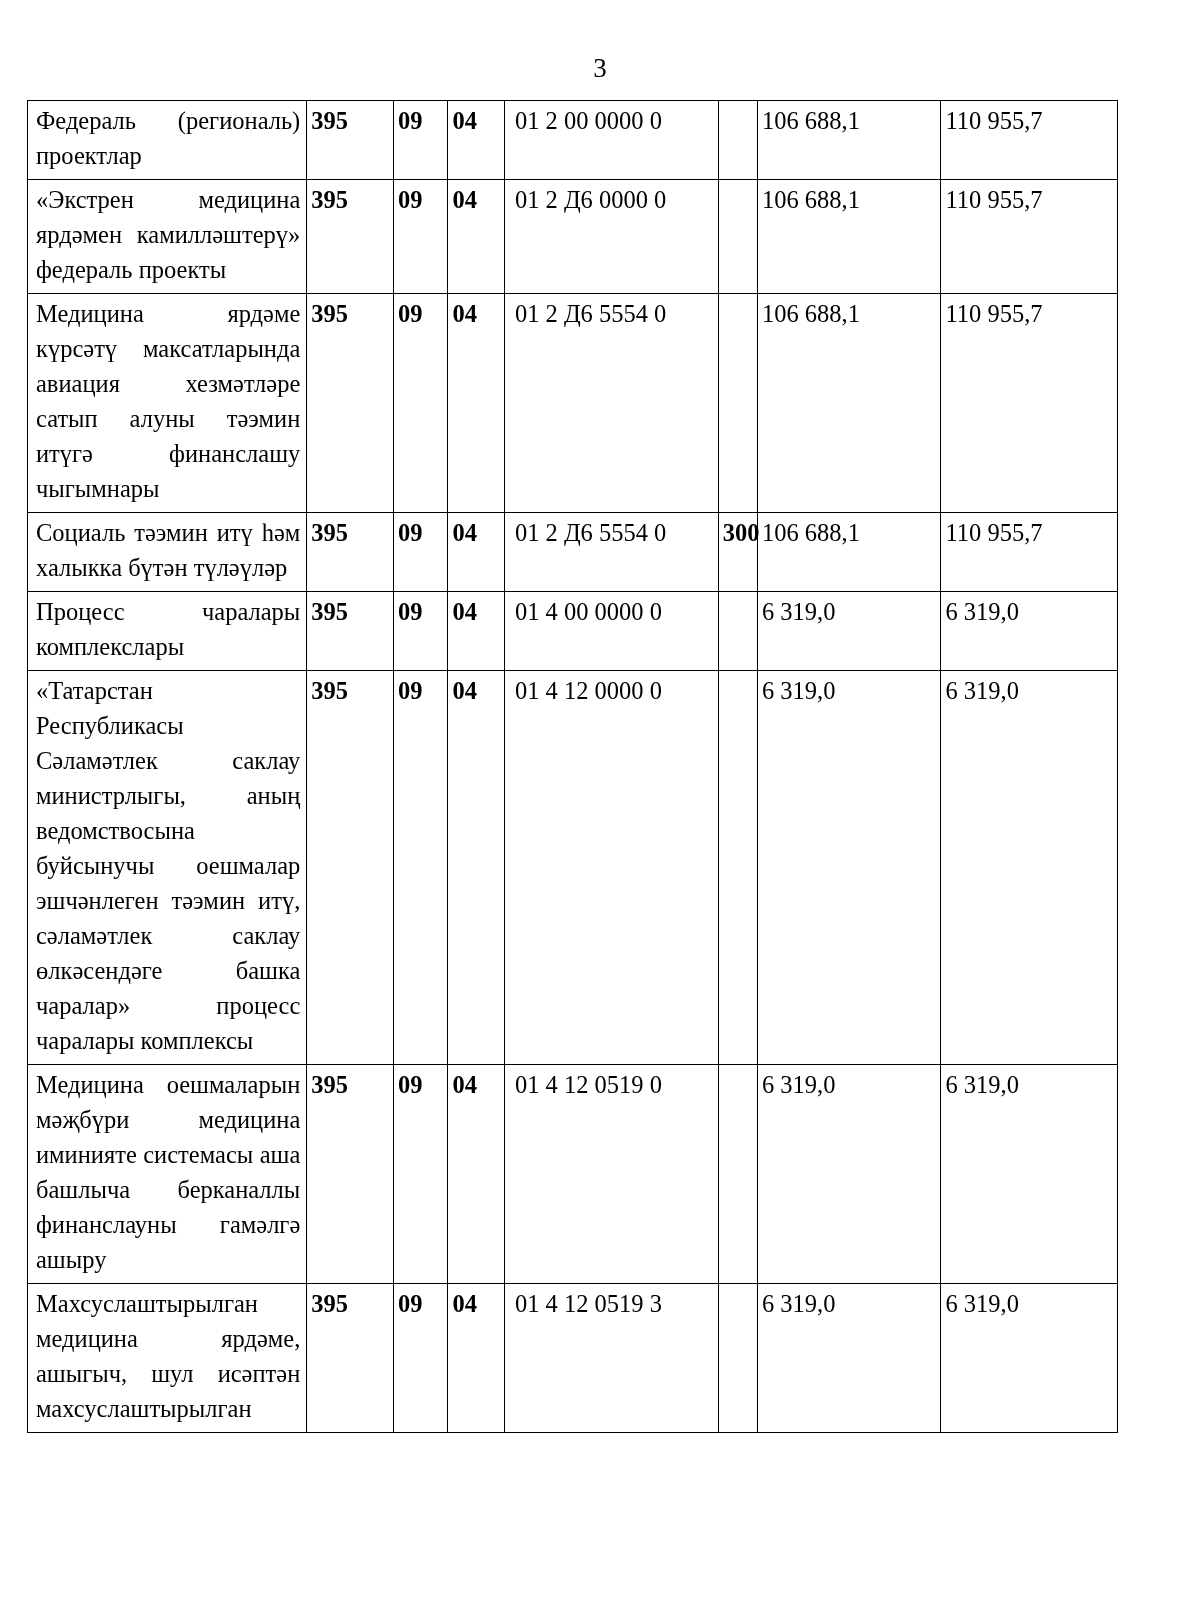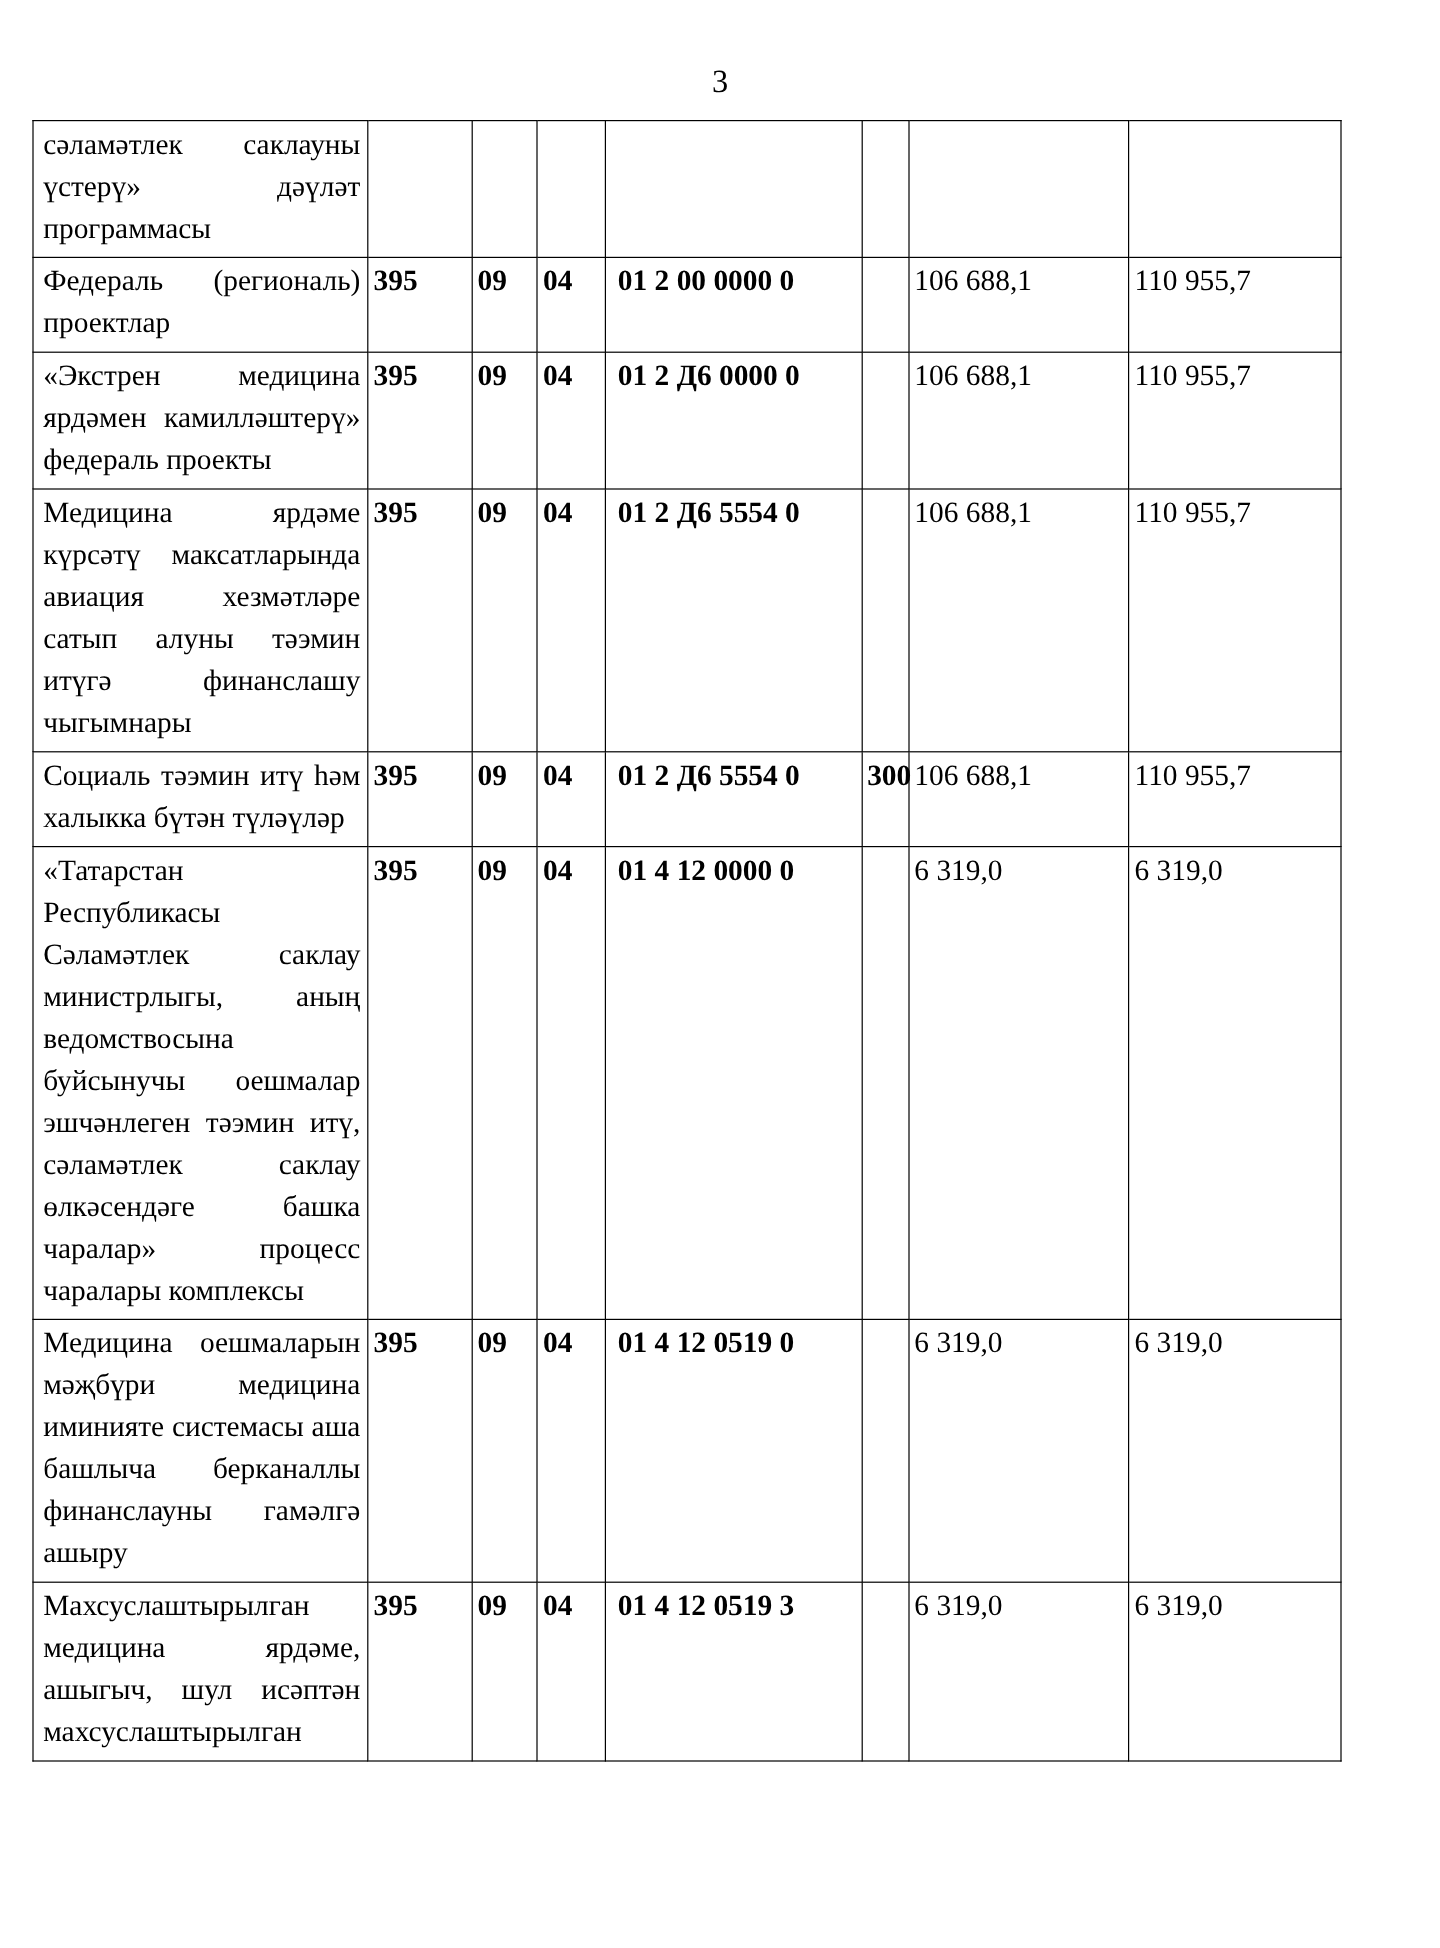--- a/index.html
+++ b/index.html
@@ -43,21 +43,21 @@
     padding: 0;
     vertical-align: top;
     font-size: 24.5px;
     line-height: 35px;
   }
   
   .c-name   { width: 277px; }
   .c-gl     { width: 86px; }
   .c-rz     { width: 54px; }
   .c-pr     { width: 56px; margin-top: 13px; }
-  .c-code   { width: 212px; font-weight: bold; }
+  .c-code   { width: 212px; }
   .c-vr     { width: 39px; }
   .c-sum1   { width: 182px; }
   .c-sum2   { width: 175px; }
 
   .cell-text {
     padding: 2px 6px 6px 8px;
     text-align: justify;
     text-align-last: justify;
     word-spacing: 0;
     hyphens: none;
@@ -92,46 +92,20 @@
         <col class="c-gl">
         <col class="c-rz">
         <col class="c-pr">
       <col class="c-code">
         <col class="c-vr">
         <col class="c-sum1">
         <col class="c-sum2">
     </colgroup>
     <tbody>
 
-      <tr>
-        <td class="c-name">
-            <div class="cell-text last-left">сәламәтлек саклауны үстерү» дәүләт программасы</div>
-          </td>
-        <td class="c-gl">
-            <div class="cell-num"></div>
-          </td>
-        <td class="c-rz">
-            <div class="cell-num"></div>
-          </td>
-        <td class="c-pr">
-            <div class="cell-num"></div>
-          </td>
-        <td class="c-code">
-            <div class="cell-code"></div>
-          </td>
-        <td class="c-vr">
-            <div class="cell-num"></div>
-          </td>
-        <td class="c-sum1">
-            <div class="cell-sum"></div>
-          </td>
-        <td class="c-sum2">
-            <div class="cell-sum"></div>
-          </td>
-      </tr>
 
       <tr>
         <td class="c-name">
             <div class="cell-text last-left">Федераль (региональ) проектлар</div>
           </td>
         <td class="c-gl">
             <div class="cell-num">395</div>
           </td>
         <td class="c-rz">
             <div class="cell-num">09</div>
@@ -227,20 +201,46 @@
             <div class="cell-num">300</div>
           </td>
         <td class="c-sum1">
             <div class="cell-sum">106 688,1</div>
           </td>
         <td class="c-sum2">
             <div class="cell-sum">110 955,7</div>
           </td>
       </tr>
 
+      <tr>
+        <td class="c-name">
+            <div class="cell-text last-left">Процесс чаралары комплекслары</div>
+          </td>
+        <td class="c-gl">
+            <div class="cell-num">395</div>
+          </td>
+        <td class="c-rz">
+            <div class="cell-num">09</div>
+          </td>
+        <td class="c-pr">
+            <div class="cell-num">04</div>
+          </td>
+        <td class="c-code">
+            <div class="cell-code">01 4 00 0000 0</div>
+          </td>
+        <td class="c-vr">
+            <div class="cell-num"></div>
+          </td>
+        <td class="c-sum1">
+            <div class="cell-sum">6 319,0</div>
+          </td>
+        <td class="c-sum2">
+            <div class="cell-sum">6 319,0</div>
+          </td>
+      </tr>
 
       <tr>
         <td class="c-name">
             <div class="cell-text last-left">«Татарстан Республикасы Сәламәтлек саклау министрлыгы, аның ведомствосына буйсынучы оешмалар эшчәнлеген тәэмин итү, сәламәтлек саклау өлкәсендәге башка чаралар» процесс чаралары комплексы</div>
           </td>
         <td class="c-gl">
             <div class="cell-num">395</div>
           </td>
         <td class="c-rz">
             <div class="cell-num">09</div>

